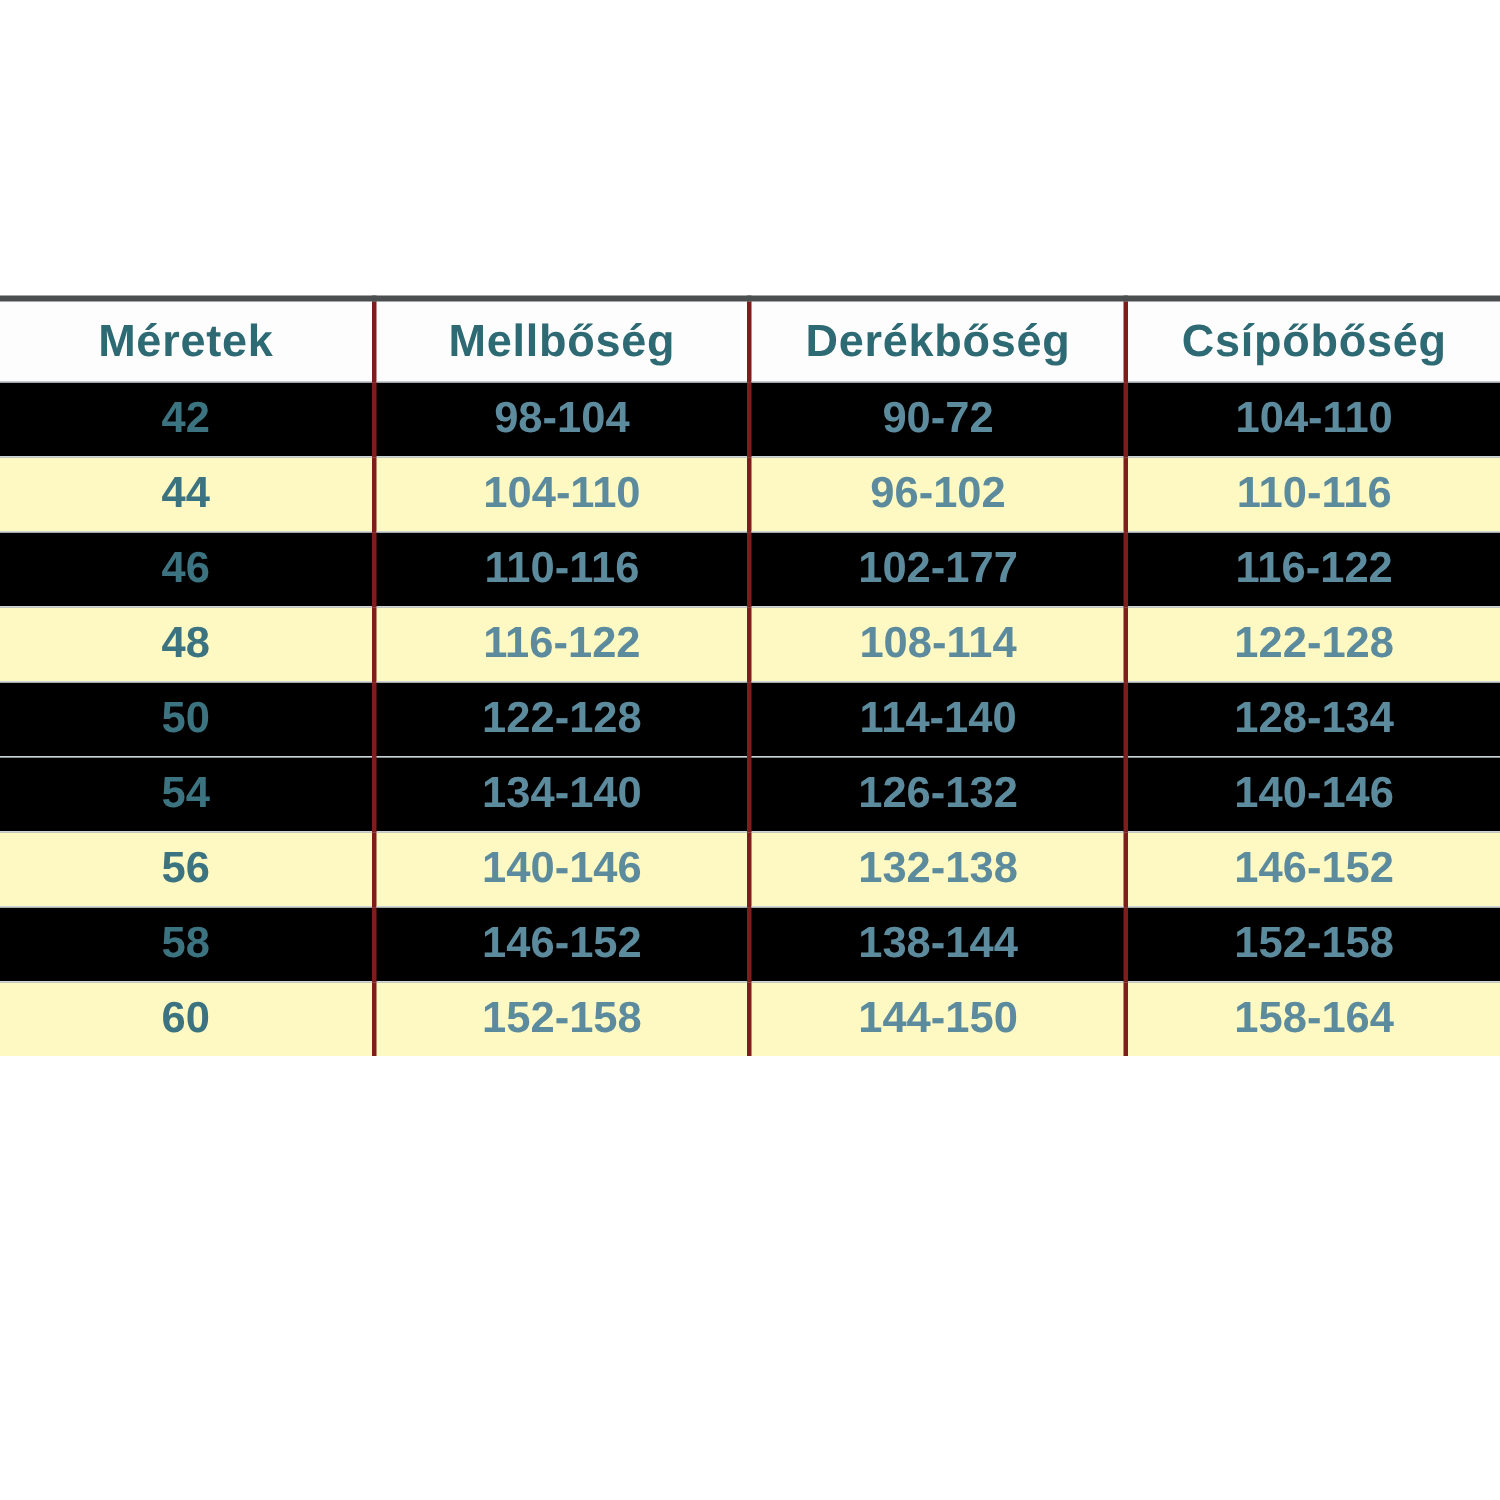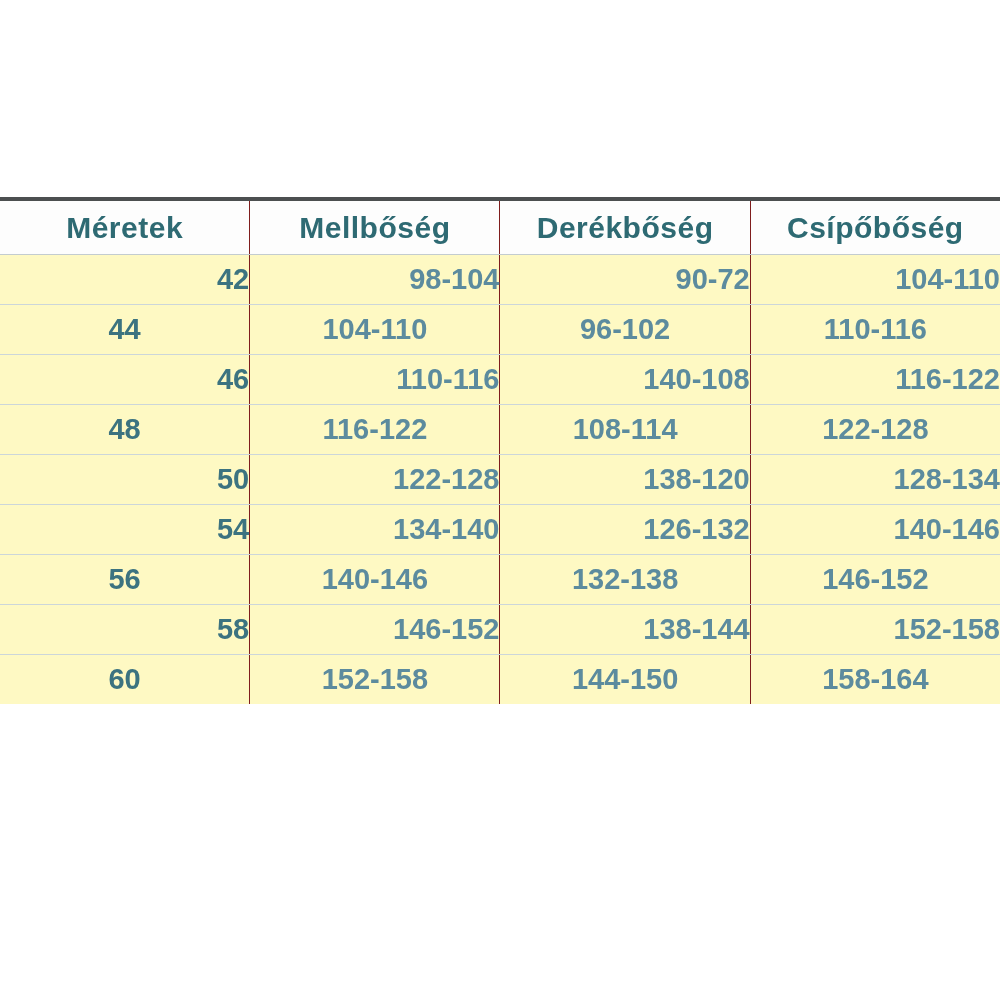--- a/index.html
+++ b/index.html
@@ -28,21 +28,21 @@
     border-collapse: collapse;
     table-layout: fixed;
     border-top: 4px solid #4c4f50;
   }
   table.size-table th,
   table.size-table td {
     width: 25%;
     text-align: center;
     vertical-align: middle;
     padding: 0;
-    border-left: 1px solid #7f1d1d;
+    border-left: 3px solid #7f1d1d;
   }
   table.size-table th:first-child,
   table.size-table td:first-child {
     border-left: none;
   }
   table.size-table thead th {
     height: 53px;
     background: #fdfdfd;
     color: #2e6a73;
     font-size: 30px;
@@ -57,22 +57,21 @@
     color: #5c8b9e;
     border-bottom: 1px solid #ccd6da;
   }
   table.size-table tbody tr:last-child td {
     border-bottom: none;
   }
   table.size-table tbody td.size-col {
     color: #3c7380;
   }
   table.size-table tbody tr.row-alt td {
-    background: #fef9c3;
-    text-align: right;
+    background: #000000;
   }
   table.size-table tbody tr.row-plain td {
     background: #fef9c3;
   }
 </style>
 </head>
 <body>
 
 <div class="page">
   <div class="size-table-wrap">
@@ -94,33 +93,33 @@
           </tr>
           <tr class="row-plain">
             <td class="size-col">44</td>
             <td class="range-col">104-110</td>
             <td class="range-col">96-102</td>
             <td class="range-col">110-116</td>
           </tr>
           <tr class="row-alt">
             <td class="size-col">46</td>
             <td class="range-col">110-116</td>
-            <td class="range-col">140-108</td>
+            <td class="range-col">102-177</td>
             <td class="range-col">116-122</td>
           </tr>
           <tr class="row-plain">
             <td class="size-col">48</td>
             <td class="range-col">116-122</td>
             <td class="range-col">108-114</td>
             <td class="range-col">122-128</td>
           </tr>
           <tr class="row-alt">
             <td class="size-col">50</td>
             <td class="range-col">122-128</td>
-            <td class="range-col">138-120</td>
+            <td class="range-col">114-140</td>
             <td class="range-col">128-134</td>
           </tr>
           <tr class="row-alt">
             <td class="size-col">54</td>
             <td class="range-col">134-140</td>
             <td class="range-col">126-132</td>
             <td class="range-col">140-146</td>
           </tr>
           <tr class="row-plain">
             <td class="size-col">56</td>

